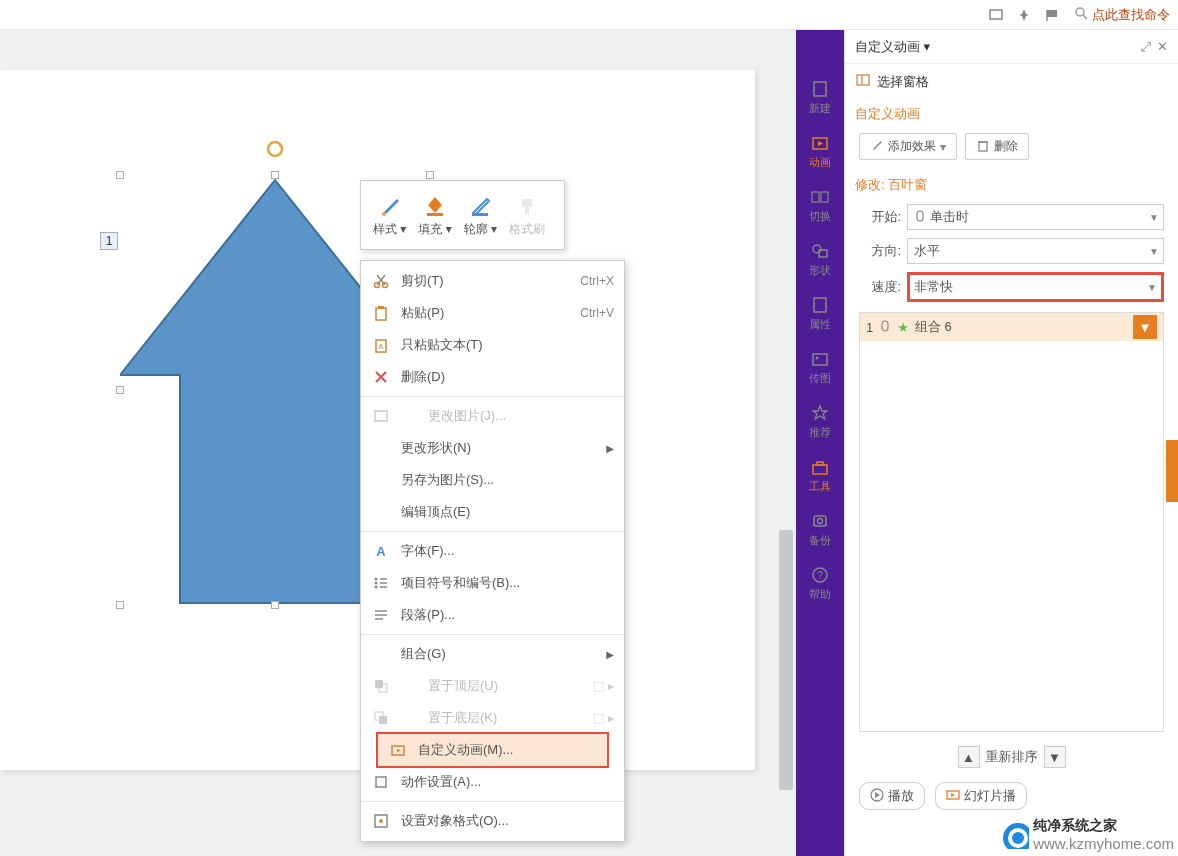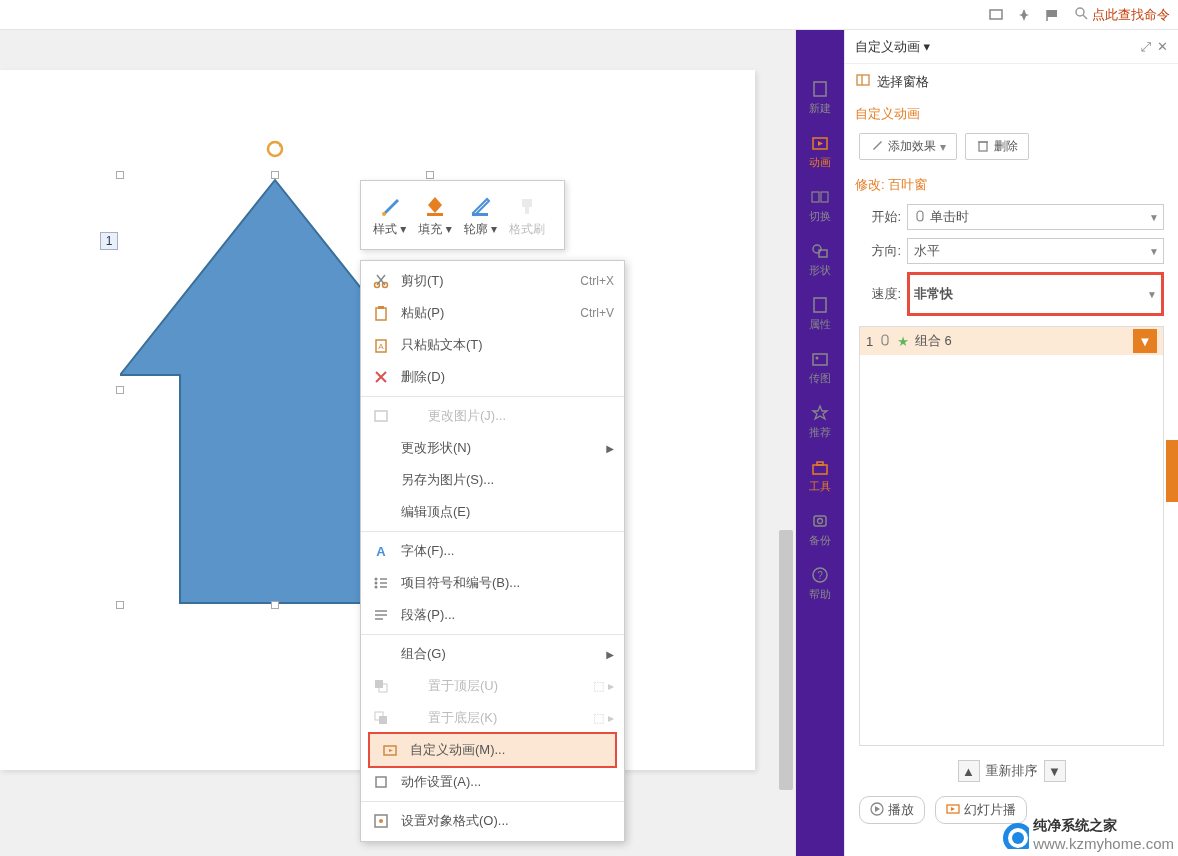--- a/index.html
+++ b/index.html
@@ -28,21 +28,21 @@
 .seq-tag { position: absolute; left: 100px; top: 162px; width: 18px; height: 18px; background: #e8f0f8; border: 1px solid #aac; display: flex; align-items: center; justify-content: center; font-size: 12px; color: #336; }
 
 .float-toolbar { position: absolute; left: 360px; top: 150px; width: 205px; height: 70px; background: #fff; border: 1px solid #ccc; box-shadow: 2px 2px 6px rgba(0,0,0,0.15); display: flex; align-items: center; padding: 4px 6px; }
 .tb-item { display: flex; flex-direction: column; align-items: center; padding: 2px 6px; cursor: pointer; }
 .tb-item .tb-icon { width: 26px; height: 26px; display: flex; align-items: center; justify-content: center; }
 .tb-item .tb-label { font-size: 12px; color: #555; margin-top: 2px; }
 .tb-item.disabled { opacity: 0.4; }
 
 .context-menu { position: absolute; left: 360px; top: 230px; width: 265px; background: #fff; border: 1px solid #ccc; box-shadow: 2px 2px 8px rgba(0,0,0,0.2); padding: 4px 0; }
 .cm-item { display: flex; align-items: center; height: 32px; padding: 0 10px; cursor: pointer; position: relative; }
-.cm-item.highlighted { background: #fce7d5; border: 2px solid #e74c3c; margin: -2px 7px; height: 36px; z-index: 1; }
+.cm-item.highlighted { background: #fce7d5; border: 2px solid #e74c3c; margin: -2px 15px; height: 36px; z-index: 1; }
 .cm-item.disabled { color: #bbb; cursor: default; gap: 27px; }
 .cm-icon { width: 20px; height: 20px; margin-right: 10px; display: flex; align-items: center; justify-content: center; }
 .cm-label { flex: 1; }
 .cm-shortcut { color: #888; font-size: 12px; }
 .cm-item.disabled .cm-shortcut { color: #ccc; }
 .cm-arrow { color: #666; font-size: 10px; margin-left: 4px; }
 .cm-sep { height: 1px; background: #e5e5e5; margin: 3px 0; }
 
 .main-scroll { position: absolute; right: 0; top: 0; width: 18px; height: 826px; background: #f0f0f0; }
 .main-scroll .thumb { position: absolute; left: 2px; top: 500px; width: 14px; height: 260px; background: #c8c8c8; border-radius: 2px; }
@@ -63,21 +63,21 @@
 .sel-pane-btn .icon { margin-right: 6px; }
 
 .section-title { color: #e67e22; font-size: 13px; padding: 6px 10px; }
 .btn-row { display: flex; gap: 8px; padding: 4px 14px 10px 14px; }
 .btn { border: 1px solid #ccc; background: #fff; padding: 4px 10px; display: flex; align-items: center; cursor: pointer; font-size: 12px; border-radius: 2px; }
 .btn .icon { margin-right: 4px; }
 
 .prop-row { display: flex; align-items: center; padding: 4px 14px; }
 .prop-label { width: 42px; text-align: right; font-size: 13px; color: #555; }
 .prop-input { flex: 1; margin-left: 6px; border: 1px solid #ccc; height: 26px; display: flex; align-items: center; padding: 0 6px; background: #fff; position: relative; cursor: pointer; }
-.prop-input.red-box { border: 3px solid #e74c3c; padding: 0 4px; height: 44px; font-weight: bold; }
+.prop-input.red-box { border: 3px solid #e74c3c; padding: 0 4px; height: 30px; }
 .prop-input .dd { position: absolute; right: 4px; color: #888; font-size: 10px; }
 
 .anim-list { margin: 6px 14px; border: 1px solid #ddd; height: 420px; }
 .anim-row { display: flex; align-items: center; height: 28px; background: #fce9d6; padding: 0 6px; }
 .anim-row .num { margin-right: 6px; }
 .anim-row .dd-btn { width: 24px; height: 24px; background: #e67e22; display: flex; align-items: center; justify-content: center; color: #fff; margin-left: auto; cursor: pointer; }
 
 .reorder-row { display: flex; align-items: center; justify-content: center; gap: 6px; padding: 8px 0; }
 .reorder-btn { width: 22px; height: 22px; border: 1px solid #ccc; background: #f5f5f5; display: flex; align-items: center; justify-content: center; cursor: pointer; }
 

